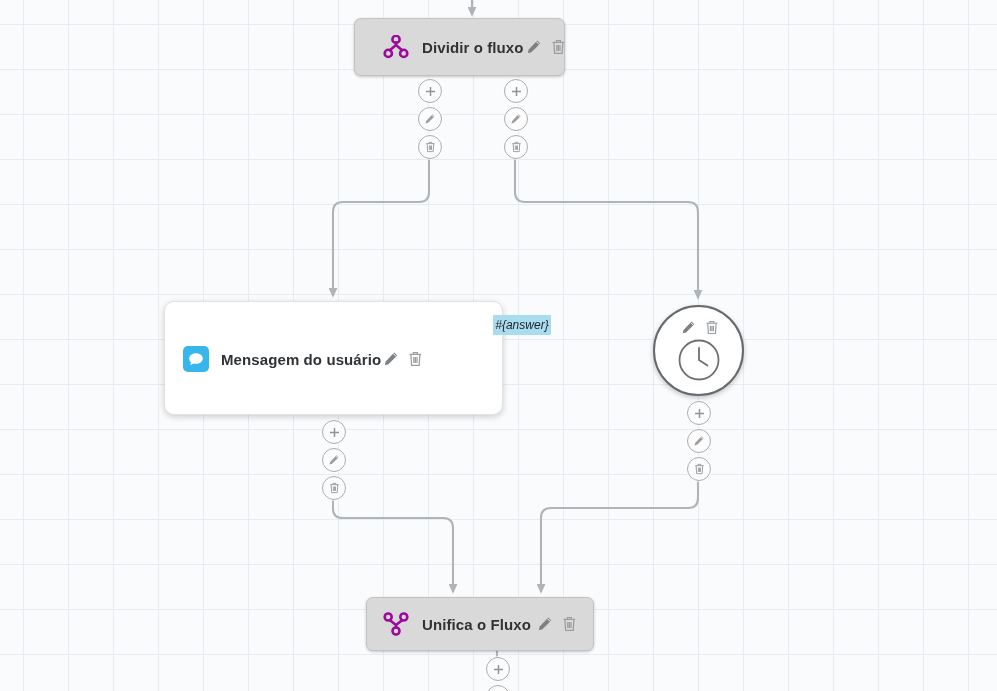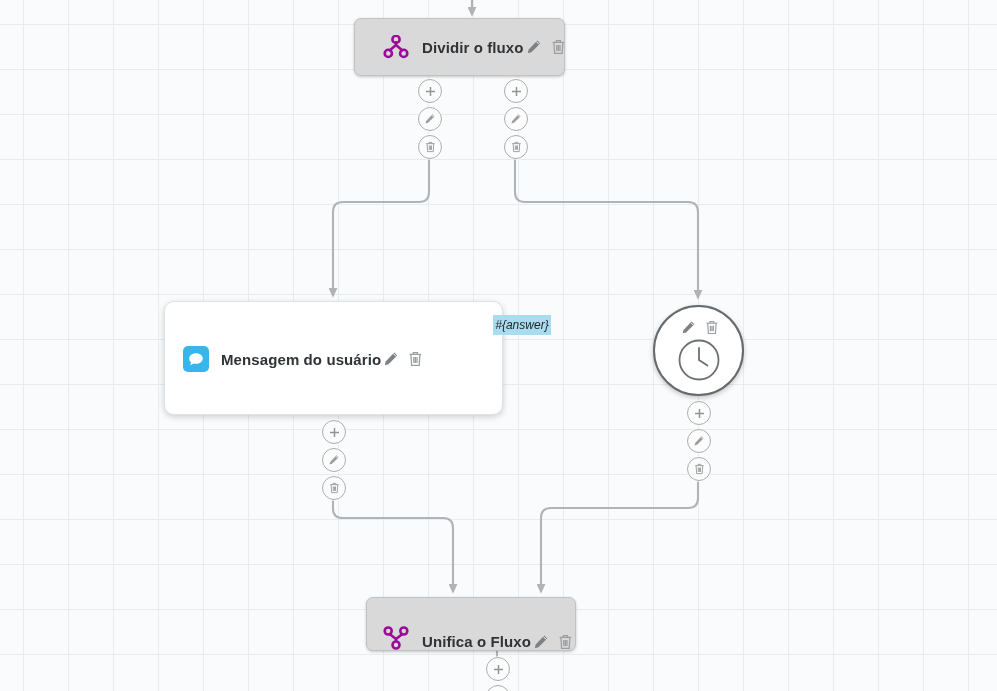--- a/index.html
+++ b/index.html
@@ -381,21 +381,21 @@
           <g fill="none" stroke="#9a9ea1" stroke-width="1.3">
         <path d="M1.6,3.4 L13.2,3.4"></path>
             <path d="M5.4,3.2 L5.4,1.7 L9.4,1.7 L9.4,3.2"></path>
         <path d="M2.9,3.6 L3.6,14.3 L11.2,14.3 L11.9,3.6"></path>
         <path d="M5.9,6 L5.9,12 M7.4,6 L7.4,12 M8.9,6 L8.9,12"></path>
           </g>
         </svg>
     </div>
   </div>
 
-  <div class="node node-flowctl" style="left:366px; top:597px; width:210px; height:54px;align-items:flex-end;">
+  <div class="node node-flowctl" style="left:366px; top:597px; width:228px; height:54px;">
     <span class="node-glyph">
       <svg width="26" height="24" viewBox="0 0 26 24">
         <g stroke="#9c0a9c" stroke-width="2.6" fill="none">
           <path d="M6,7.5 L13,13 M20,7.5 L13,13 M13,13 L13,16"></path>
         </g>
         <circle cx="5.2" cy="5" r="3.5" fill="none" stroke="#9c0a9c" stroke-width="2.6"></circle>
         <circle cx="20.8" cy="5" r="3.5" fill="none" stroke="#9c0a9c" stroke-width="2.6"></circle>
         <circle cx="13" cy="19" r="3.5" fill="none" stroke="#9c0a9c" stroke-width="2.6"></circle>
       </svg>
     </span>

